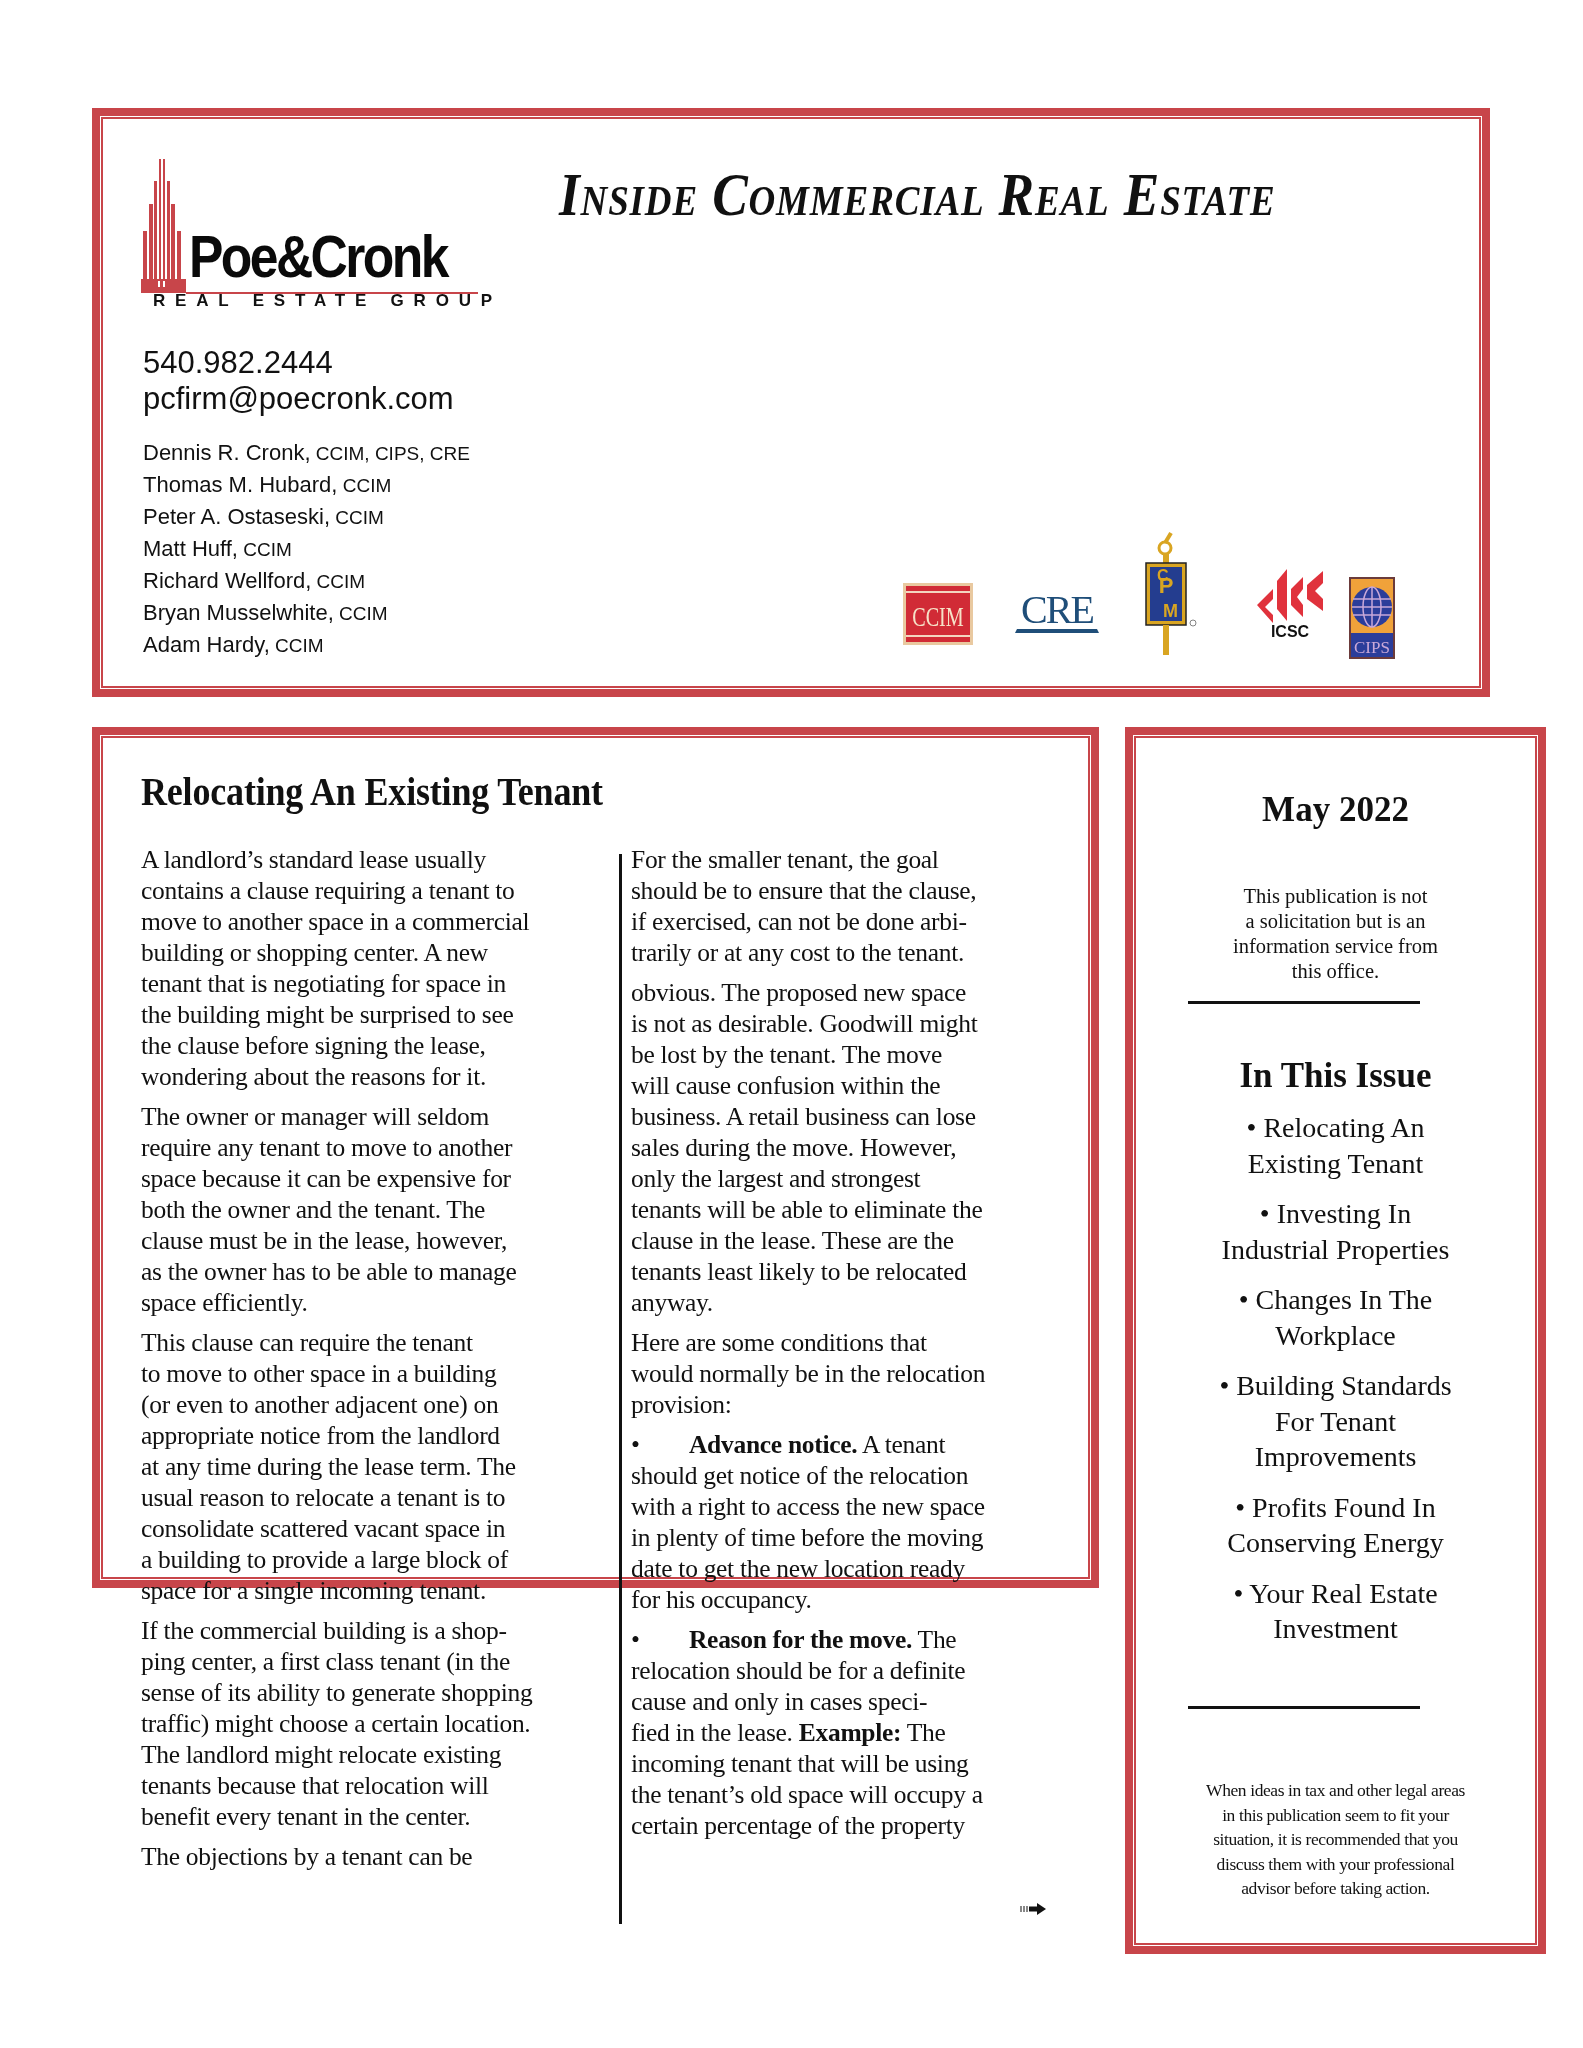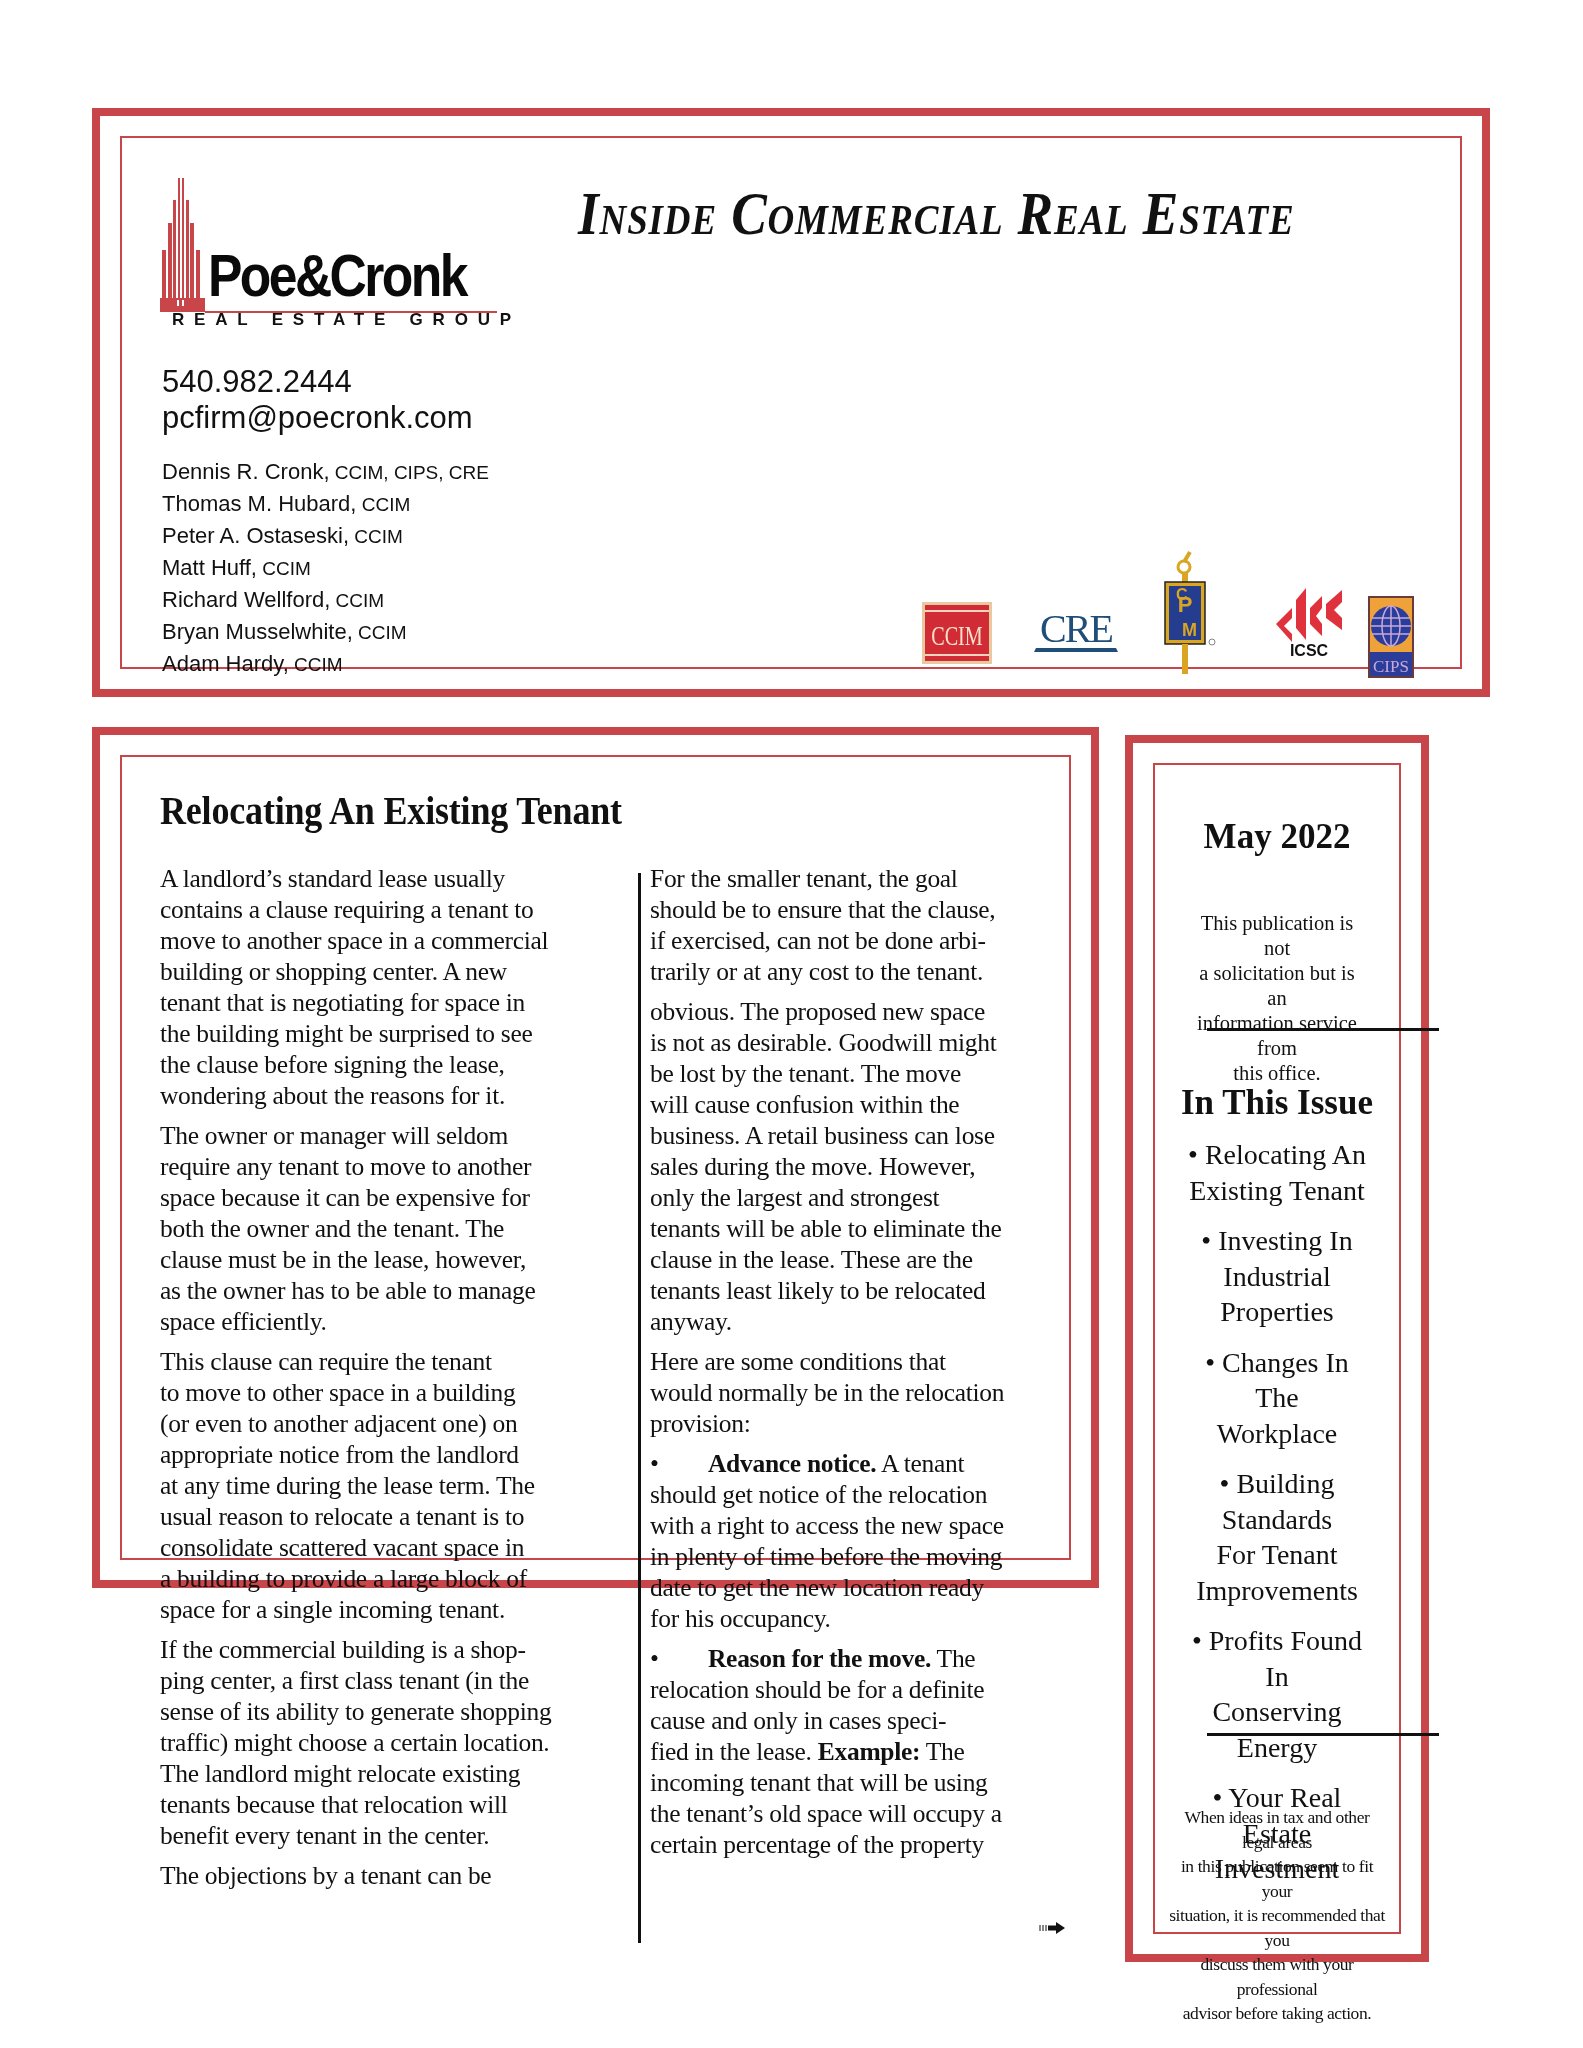--- a/index.html
+++ b/index.html
@@ -1,19 +1,19 @@
 <!DOCTYPE html>
 <html><head>
 <meta charset="utf-8">
 <style>
   * { box-sizing: border-box; margin: 0; padding: 0; }
   html, body { width: 1583px; height: 2048px; background: #ffffff; overflow: hidden; }
   body { position: relative; font-family: "Liberation Serif", serif; color: #111; }
 
-  .frame { position: absolute; border: 8px solid #c8454a; padding: 20px; }
+  .frame { position: absolute; border: 8px solid #c8454a; padding: 1px; }
   .frame-inner { width: 100%; height: 100%; border: 2px solid #c8454a; position: relative; }
 
   
   #header-frame { left: 92px; top: 108px; width: 1398px; height: 589px; }
   .logo { position: absolute; left: 38px; top: 40px; width: 340px; height: 150px; }
   .logo-tower { position: absolute; left: 0; top: 0; width: 45px; height: 140px; }
   .logo-word { position: absolute; left: 48px; top: 68px; font-family: "Liberation Sans", sans-serif; font-weight: bold; font-size: 60px; letter-spacing: -3px; transform: scaleX(0.86); transform-origin: left top; color: #0a0a0a; line-height: 1; }
   .logo-underline { position: absolute; left: 45px; top: 133px; width: 292px; height: 2px; background: #c8454a; }
   .logo-sub { position: absolute; left: 12px; top: 132px; font-family: "Liberation Sans", sans-serif; font-size: 17px; font-weight: bold; letter-spacing: 9.8px; color: #111; white-space: nowrap; }
 
@@ -32,21 +32,21 @@
   .col { position: absolute; top: 106px; font-size: 25.5px; line-height: 31px; letter-spacing: -0.3px; }
   .col-left { left: 38px; width: 470px; }
   .col-right { left: 528px; width: 420px; }
   .col p { margin-bottom: 9px; white-space: pre-line; }
   .col h3 { font-size: 27px; font-weight: bold; margin: 2px 0 8px 0; letter-spacing: 0.2px; }
   .col-divider { position: absolute; left: 516px; top: 116px; width: 3px; height: 1070px; background: #111; }
   .bullet { display: inline-block; width: 58px; }
   .more-arrow { position: absolute; left: 917px; top: 1165px; width: 26px; height: 12px; }
 
   
-  #sidebar-frame { left: 1125px; top: 727px; width: 304px; height: 1227px; margin-top: 8px; }
+  #sidebar-frame { left: 1125px; top: 727px; width: 421px; height: 1227px; }
   .sb { position: absolute; left: 0; width: 100%; text-align: center; }
   .sb-date { top: 52px; font-weight: bold; font-size: 35px; }
   .sb-note { top: 146px; font-size: 20.5px; line-height: 25px; padding: 0 40px; }
   .sb-rule { position: absolute; left: 52px; width: 232px; height: 3px; background: #111; }
   .sb-issue-title { top: 318px; font-weight: bold; font-size: 35px; }
   .sb-list { top: 372px; font-size: 28px; line-height: 35.5px; padding: 0 28px; }
   .sb-list li { list-style: none; margin-bottom: 15px; }
   .sb-disclaimer { top: 1040px; font-size: 17.5px; line-height: 24.5px; padding: 0 14px; letter-spacing: -0.4px; }
 </style>
 </head>

